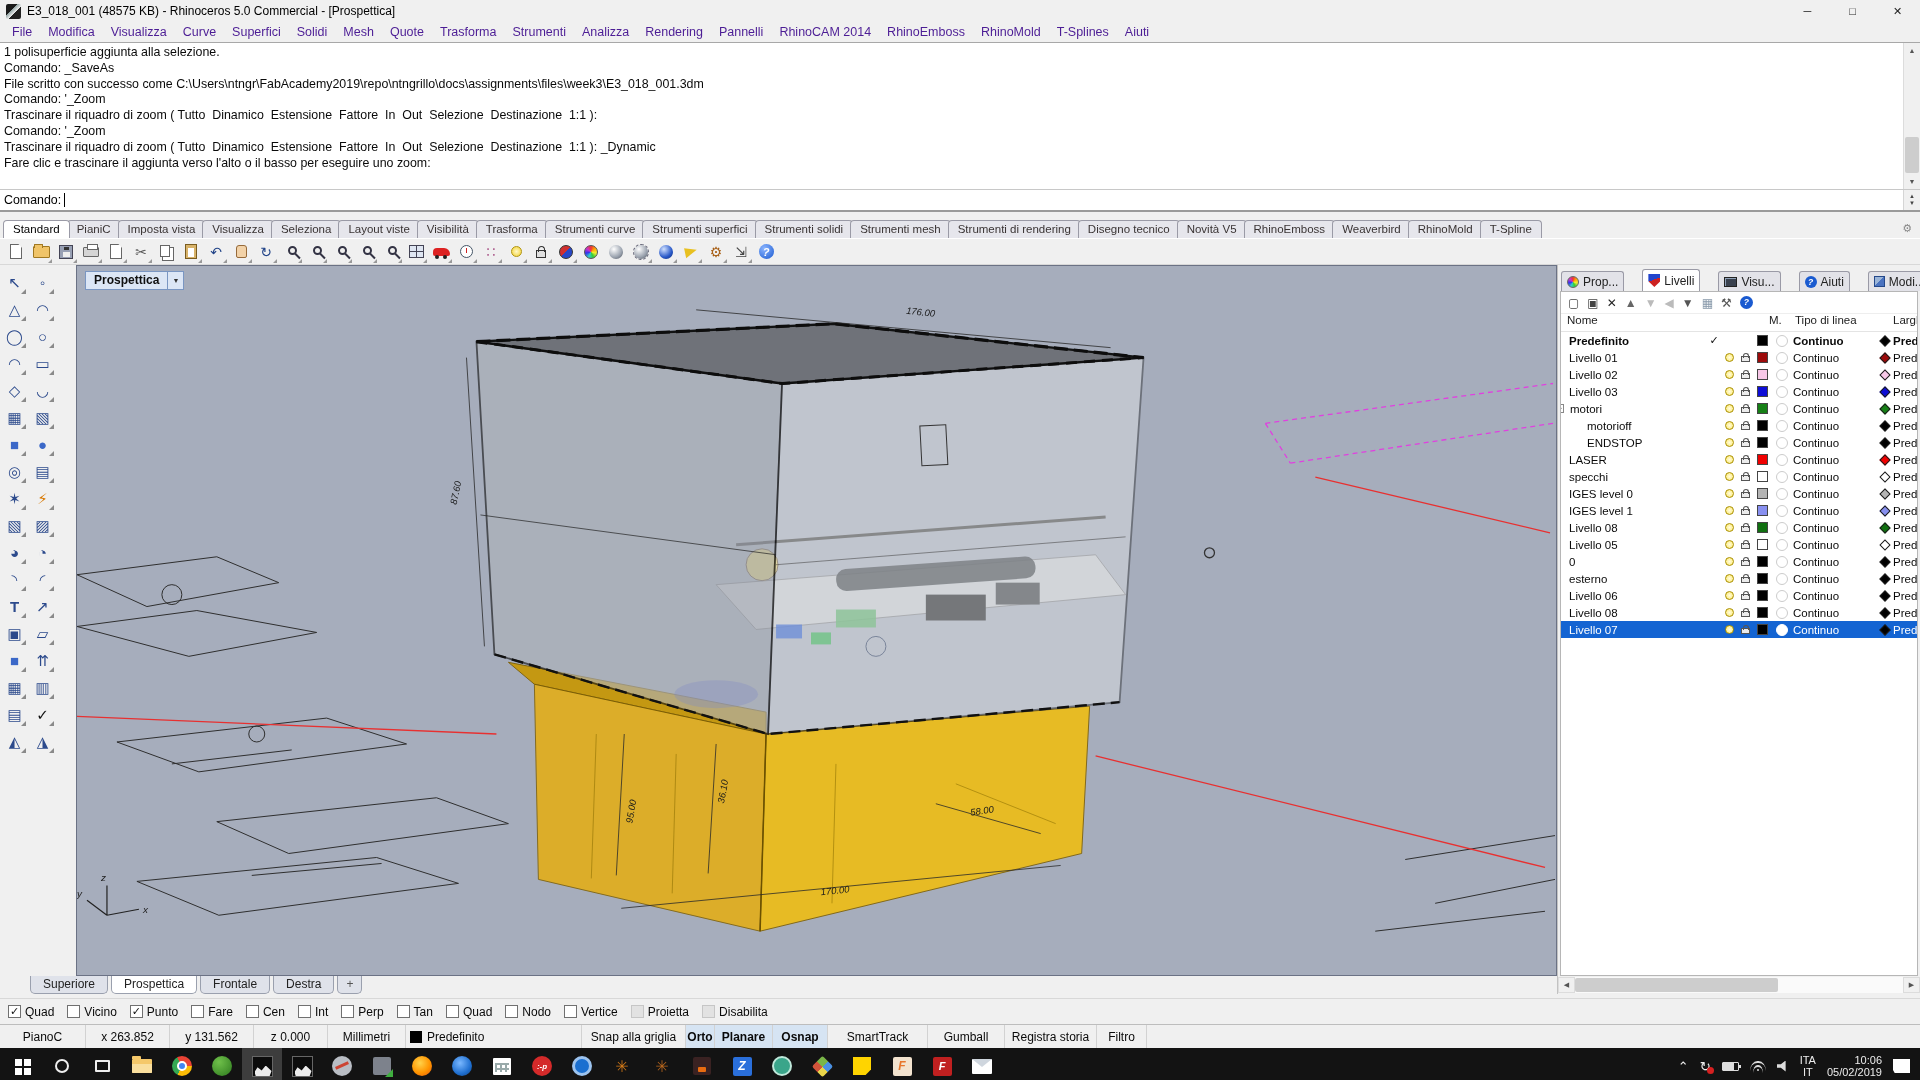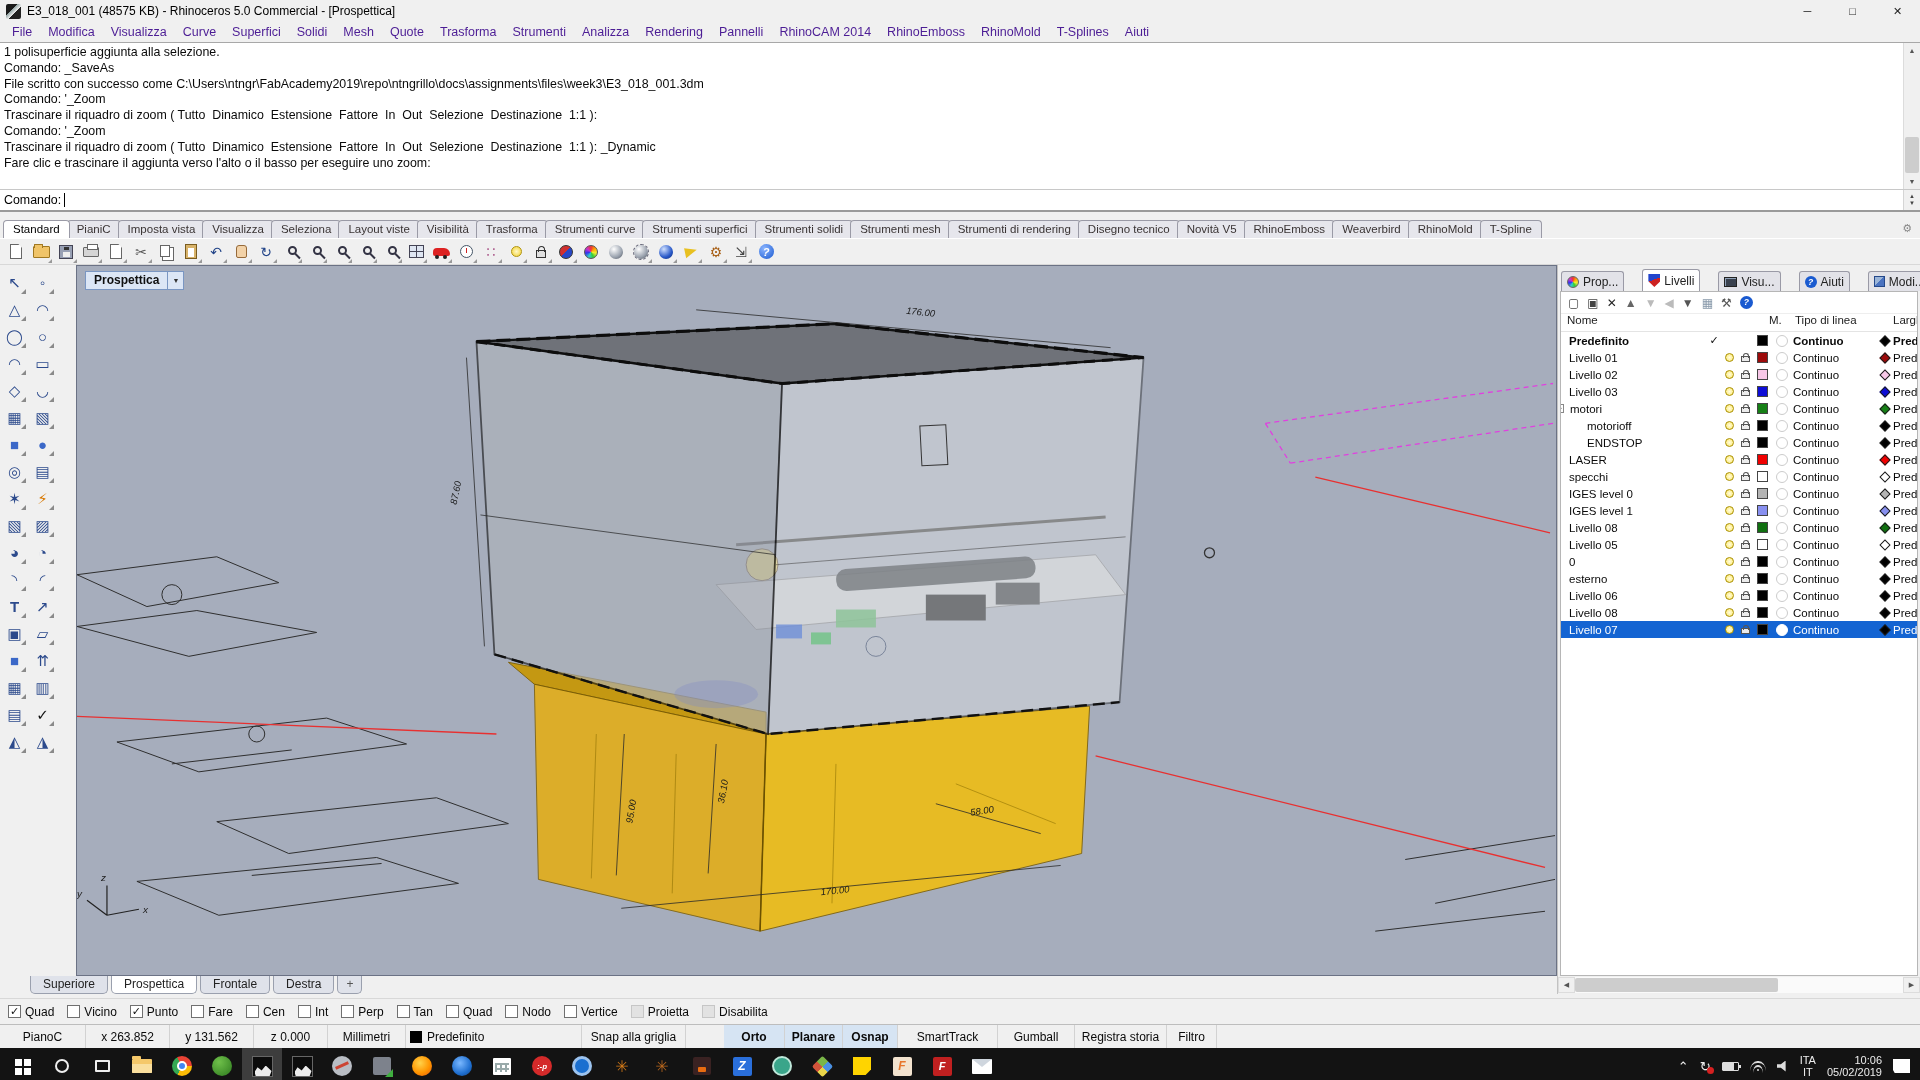--- a/index.html
+++ b/index.html
@@ -1073,21 +1073,21 @@
     <span class="sc" style="width: 78px;">
       <span>Millimetri</span>
     </span>
     <span class="sc" style="width: 176px; justify-content: flex-start;">
       <i class="swatch" style="background: rgb(0, 0, 0);"></i>
       <span>Predefinito</span>
     </span>
     <span class="sc" style="width: 104px;">
       <span>Snap alla griglia</span>
     </span>
-    <span class="sc hl" style="width: 61px; margin-left: 38px;">
+    <span class="sc hl" style="width: 29px;">
       <span>Orto</span>
     </span>
     <span class="sc hl" style="width: 58px;">
       <span>Planare</span>
     </span>
     <span class="sc hl" style="width: 55px;">
       <span>Osnap</span>
     </span>
     <span class="sc" style="width: 100px;">
       <span>SmartTrack</span>

